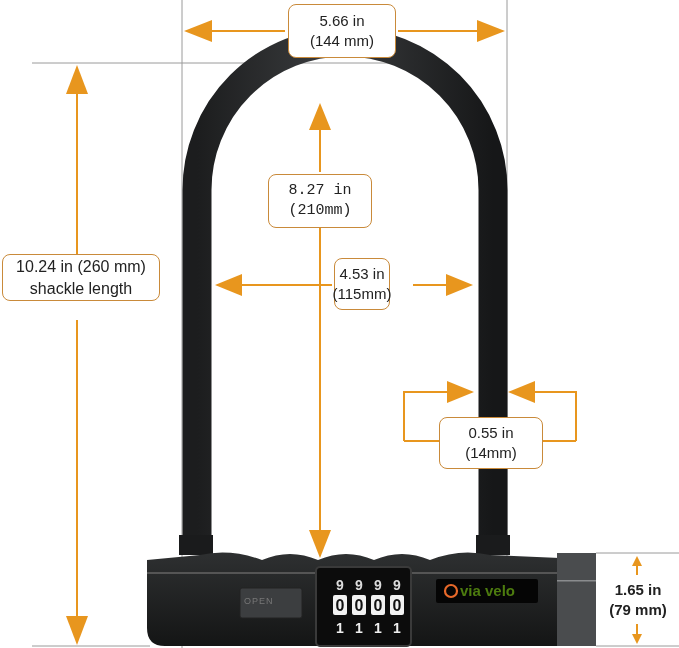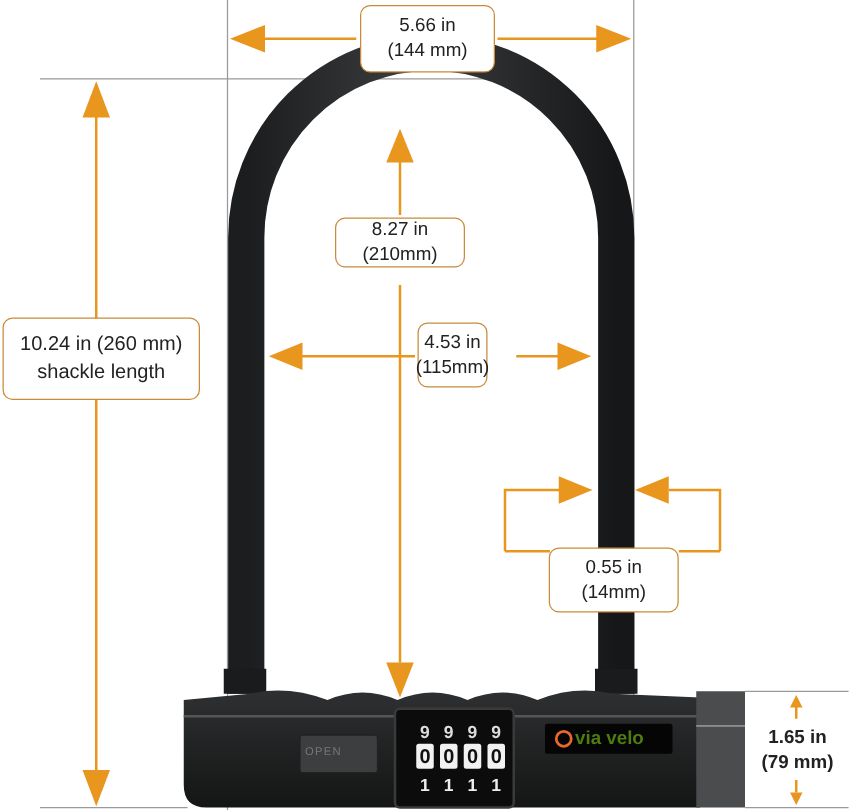--- a/index.html
+++ b/index.html
@@ -116,36 +116,36 @@
   </div>
 
   <div style="position:absolute;left:244px;top:596px;width:54px;font-size:9px;color:#777;letter-spacing:1px;">OPEN</div>
   <div style="position:absolute;left:460px;top:582px;font-size:15px;font-weight:bold;color:#4d7c0f;">via velo</div>
 
   <div class="label" style="left:288px;top:4px;width:108px;height:54px;">
     <span>5.66 in</span>
     <span>(144 mm)</span>
   </div>
 
-  <div class="label" style="left:2px;top:254px;width:158px;height:66px;font-size:16px;line-height:22px;">
+  <div class="label" style="left:2px;top:254px;width:158px;height:47px;font-size:16px;line-height:22px;">
     <span>10.24 in (260 mm)</span>
     <span>shackle length</span>
   </div>
 
-  <div class="label" style="left:268px;top:174px;width:104px;height:40px;">
+  <div class="label" style="left:268px;top:174px;width:104px;height:54px;font-family:Liberation Mono, monospace;">
     <span>8.27 in</span>
     <span>(210mm)</span>
   </div>
 
   <div class="label" style="left:334px;top:258px;width:56px;height:52px;">
     <span>4.53 in</span>
     <span>(115mm)</span>
   </div>
 
-  <div class="label" style="left:439px;top:438px;width:104px;height:52px;">
+  <div class="label" style="left:439px;top:417px;width:104px;height:52px;">
     <span>0.55 in</span>
     <span>(14mm)</span>
   </div>
 
   <div class="plain-label" style="left:598px;top:580px;width:80px;">
     <div>1.65 in</div>
     <div>(79 mm)</div>
   </div>
 </div>
 

